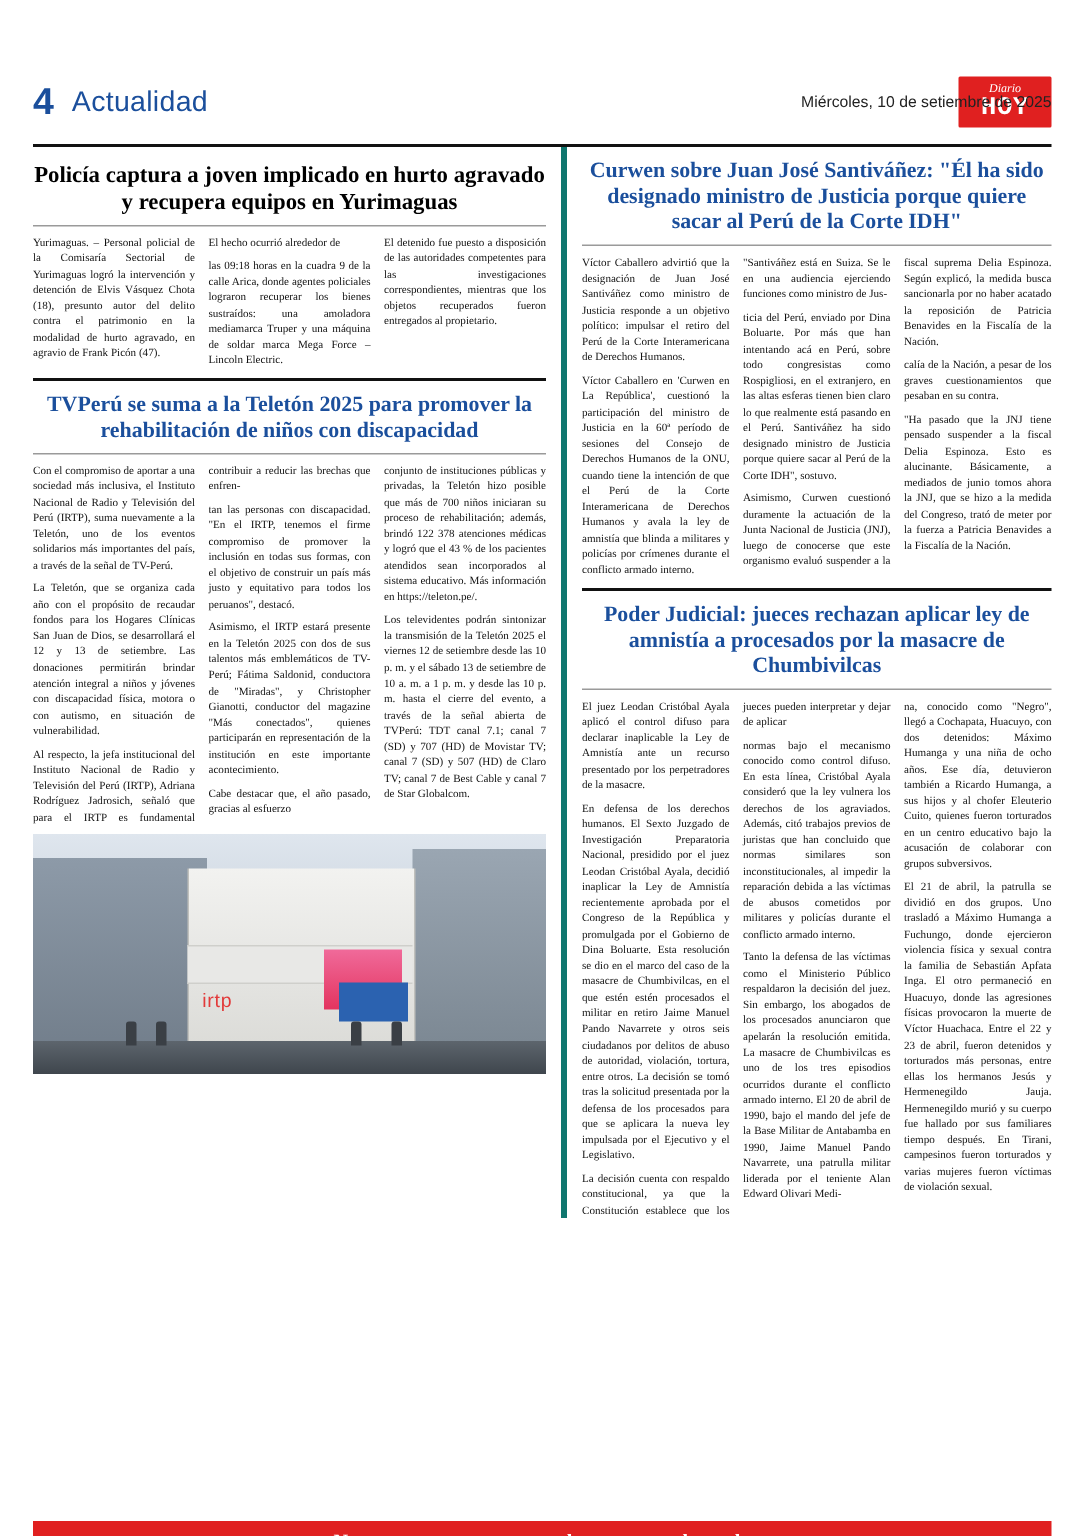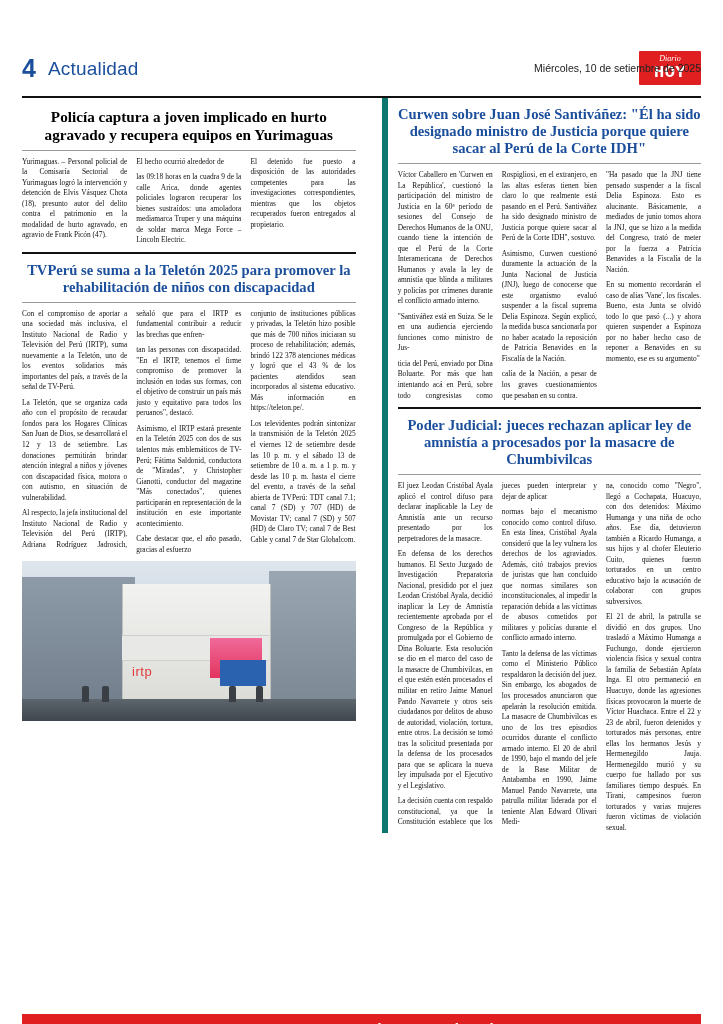--- a/index.html
+++ b/index.html
@@ -80,32 +80,32 @@
     font-size: 17px;
     font-weight: bold;
     letter-spacing: 0.5px;
   }
 
   
   .content {
     position: relative;
     margin: 0 22px;
     display: flex;
-    gap: 16px;
+    gap: 0;
   }
   .left-half {
     width: 352px;
     padding-right: 10px;
     box-sizing: border-box;
   }
   .right-half {
     width: 327px;
     padding-left: 10px;
     box-sizing: border-box;
-    border-left: 6px solid #0f766e;
+    border-left: 4px solid #0f766e;
   }
 
   .headline {
     font-family: "Liberation Serif", serif;
     font-weight: bold;
     text-align: center;
     line-height: 1.17;
     color: #000;
   }
   .h-main {
@@ -288,27 +288,27 @@
         </div>
       </div>
     </div>
 
     <div class="right-half">
 
       <div>
         <div class="headline h-blue">Curwen sobre Juan José Santiváñez: "Él ha sido designado ministro de Justicia porque quiere sacar al Perú de la Corte IDH"</div>
         <hr class="rule-thin">
         <div class="cols-3">
+          <p class="body">Víctor Caballero advirtió que la designación de Juan José Santiváñez como ministro de Justicia responde a un objetivo político: impulsar el retiro del Perú de la Corte Interamericana de Derechos Humanos.</p>
           <p class="body">Víctor Caballero en 'Curwen en La República', cuestionó la participación del ministro de Justicia en la 60ª período de sesiones del Consejo de Derechos Humanos de la ONU, cuando tiene la intención de que el Perú de la Corte Interamericana de Derechos Humanos y avala la ley de amnistía que blinda a militares y policías por crímenes durante el conflicto armado interno.</p>
           <p class="body">"Santiváñez está en Suiza. Se le en una audiencia ejerciendo funciones como ministro de Jus-</p>
           <p class="body">ticia del Perú, enviado por Dina Boluarte. Por más que han intentando acá en Perú, sobre todo congresistas como Rospigliosi, en el extranjero, en las altas esferas tienen bien claro lo que realmente está pasando en el Perú. Santiváñez ha sido designado ministro de Justicia porque quiere sacar al Perú de la Corte IDH", sostuvo.</p>
           <p class="body">Asimismo, Curwen cuestionó duramente la actuación de la Junta Nacional de Justicia (JNJ), luego de conocerse que este organismo evaluó suspender a la fiscal suprema Delia Espinoza. Según explicó, la medida busca sancionarla por no haber acatado la reposición de Patricia Benavides en la Fiscalía de la Nación.</p>
           <p class="body">calía de la Nación, a pesar de los graves cuestionamientos que pesaban en su contra.</p>
           <p class="body">"Ha pasado que la JNJ tiene pensado suspender a la fiscal Delia Espinoza. Esto es alucinante. Básicamente, a mediados de junio tomos ahora la JNJ, que se hizo a la medida del Congreso, trató de meter por la fuerza a Patricia Benavides a la Fiscalía de la Nación.</p>
-          <p class="body">En su momento recordarán el caso de alias 'Vane', los fiscales. Bueno, esta Junta se olvidó todo lo que pasó (...) y ahora quieren suspender a Espinoza por no haber hecho caso de reponer a Benavides en su momento, ese es su argumento"</p>
         </div>
       </div>
 
       <hr class="rule-thick">
 
       <div>
         <div class="headline h-blue">Poder Judicial: jueces rechazan aplicar ley de amnistía a procesados por la masacre de Chumbivilcas</div>
         <hr class="rule-thin">
         <div class="cols-3">
           <p class="body">El juez Leodan Cristóbal Ayala aplicó el control difuso para declarar inaplicable la Ley de Amnistía ante un recurso presentado por los perpetradores de la masacre.</p>

